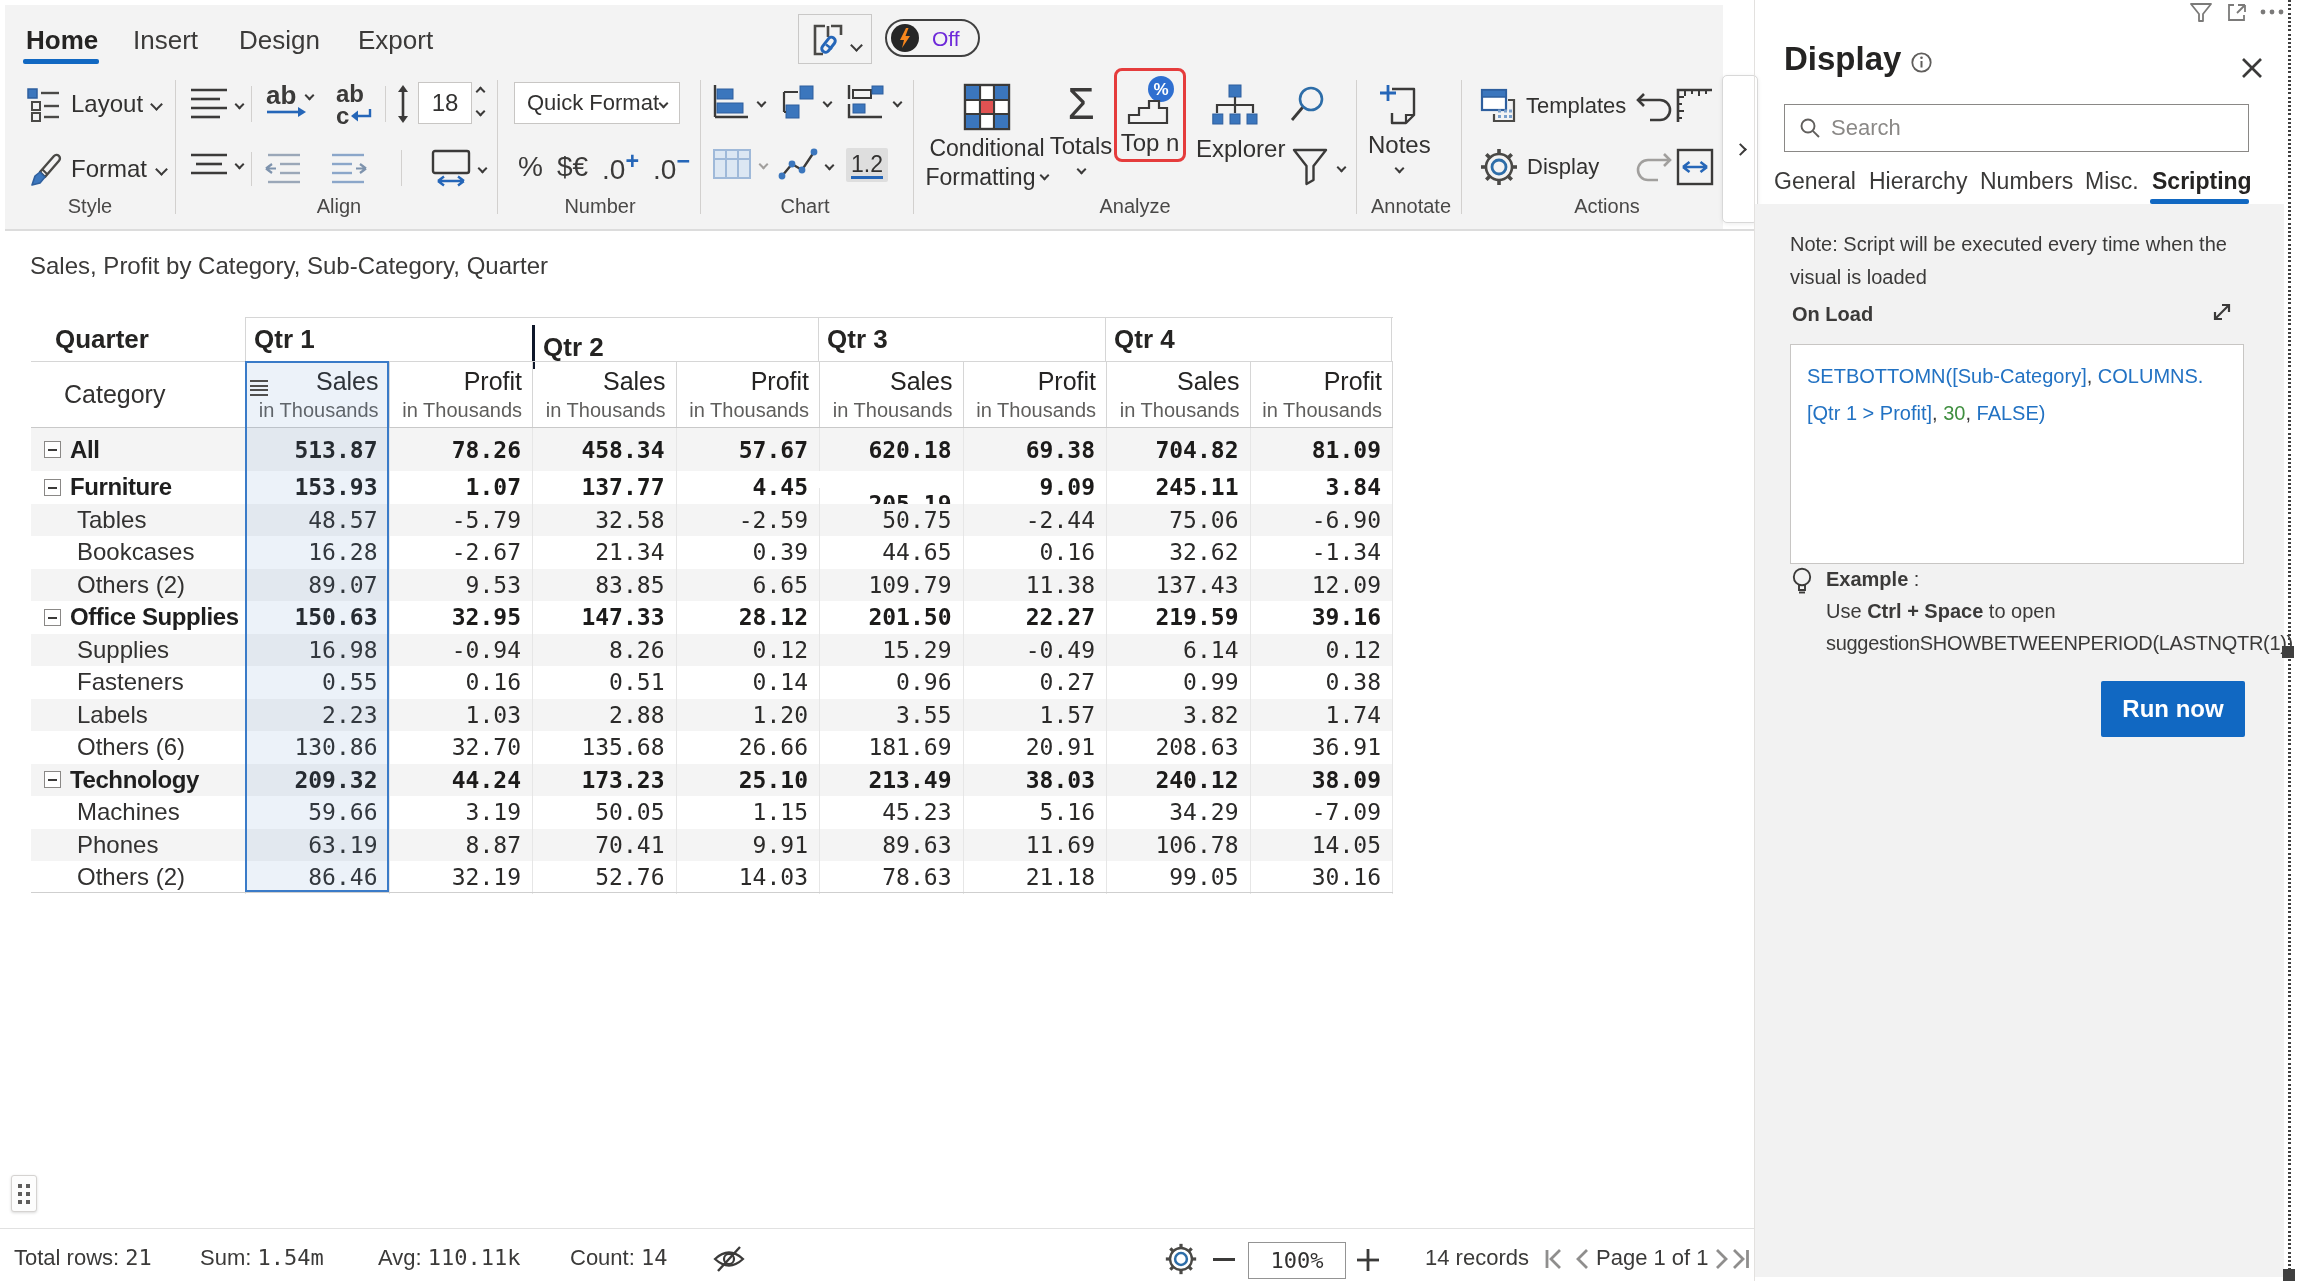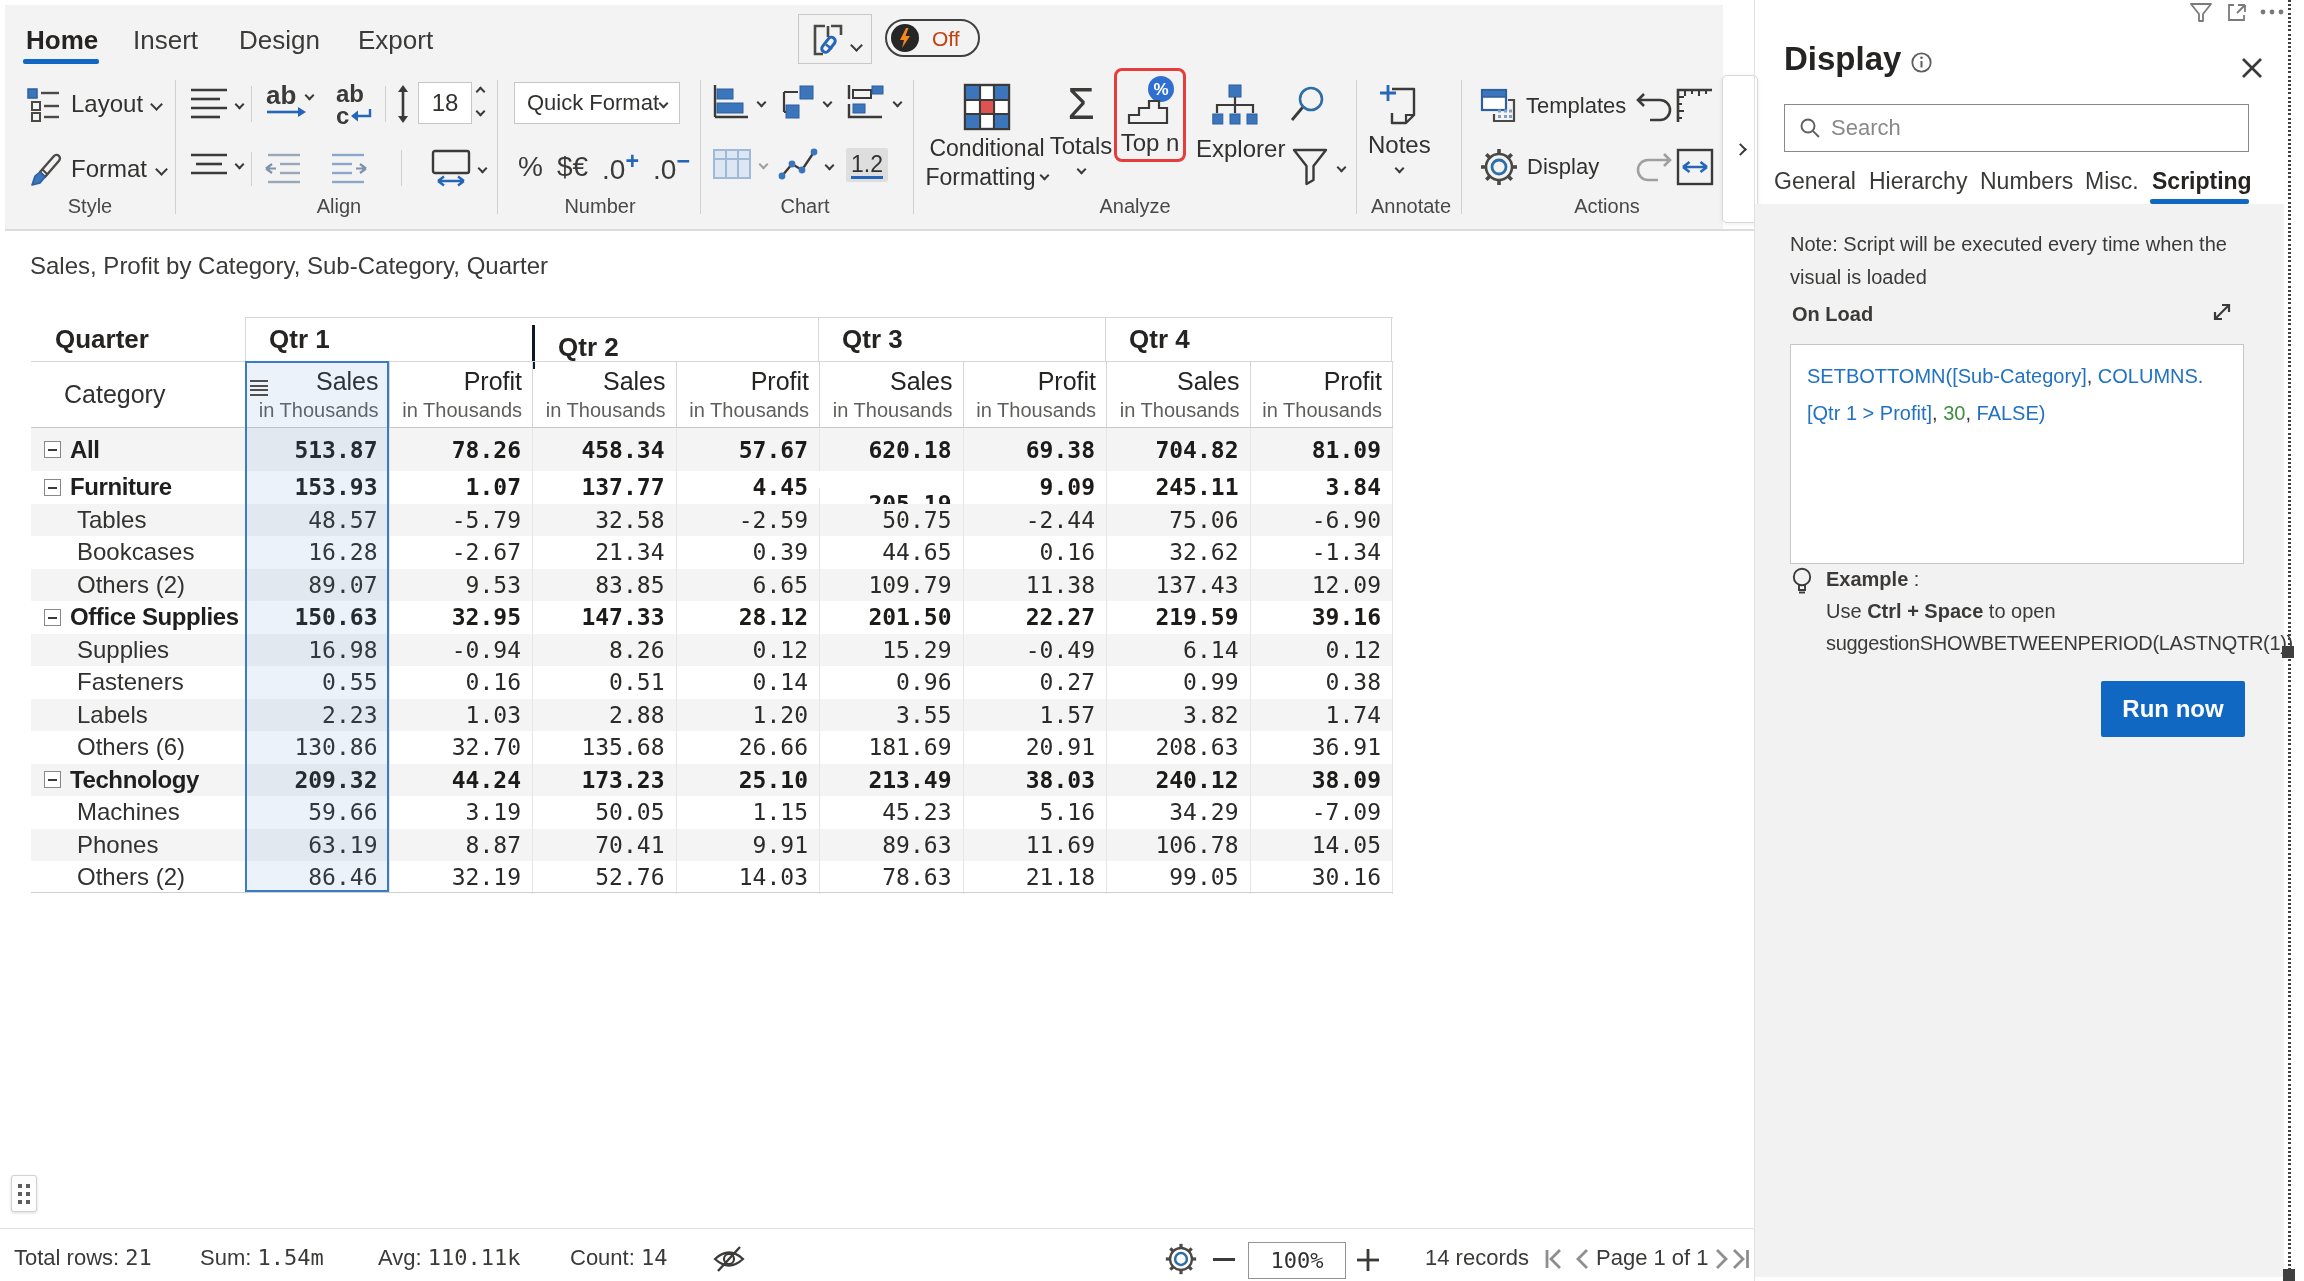--- a/index.html
+++ b/index.html
@@ -28,21 +28,21 @@
   #btn-topn { border:3px solid #e53c3c; border-radius:8px; background:transparent; }
   #edit-mode-btn { border:1px solid #c9c8c7; }
   #autofit-pill { border:2px solid #404040; border-radius:20px; background:transparent; }
   #pill-circle { background:#262626; border-radius:50%; }
 
   
   #main-title { left:30px; top:252px; font-size:24px; color:#3b3a39; }
   #pivot { left:31px; top:317px; width:1362px; height:576px; font-size:26px; }
   .tcell { position:absolute; display:flex; align-items:center; }
   .hline { position:absolute; background:#d6d6d6; height:1px; }
-  .qcell { font-weight:bold; color:#252423; padding-left:23px; }
+  .qcell { font-weight:bold; color:#252423; padding-left:8px; }
   .mcell { flex-direction:column; align-items:flex-end; justify-content:center; padding-right:10px; }
   .mname { font-size:25px; color:#252423; }
   .msub  { font-size:20px; color:#5f5e5c; margin-top:3px; }
   .trow { position:absolute; left:0; width:1362px; }
   .trow.striped { background:#f4f4f4; }
   .rowlabel { position:absolute; display:flex; align-items:center; height:100%; color:#323130; font-size:24px; white-space:nowrap; }
   .trow.b .rowlabel { font-weight:bold; color:#1f1f1f; letter-spacing:-0.4px; }
   .vcell { position:absolute; height:100%; display:flex; align-items:center; justify-content:flex-end; padding-right:11px;
            border-left:1px solid #e6e6e6; font-family:"DejaVu Sans Mono",monospace; font-size:23px; color:#2b2a29; }
   .trow.b .vcell { font-weight:bold; color:#1c1b1a; }
@@ -110,21 +110,21 @@
     </svg>
   </span>
   <span class="chev abs" style="left:53px;top:26px;"></span>
 </div>
 <div id="autofit-pill" class="abs" style="left:885px;top:19px;width:95px;height:38px;">
   <span id="pill-circle" class="abs" style="left:4px;top:3px;width:28px;height:28px;">
     <svg width="28" height="28" viewBox="0 0 28 28">
       <polygon points="15,4 9,16 13,16 11,24 19,12 14.5,12 17.5,4" fill="#f7861c"></polygon>
     </svg>
   </span>
-  <span class="abs" style="left:45px;top:6px;font-size:21px;color:#c2410c;">Off</span>
+  <span class="abs" style="left:45px;top:6px;font-size:21px;color:#6d28d9;">Off</span>
 </div>
 
 <div class="abs gsep" style="left:175px;"></div>
 <div class="abs gsep" style="left:497px;"></div>
 <div class="abs gsep" style="left:700px;"></div>
 <div class="abs gsep" style="left:913px;"></div>
 <div class="abs gsep" style="left:1356px;"></div>
 <div class="abs gsep" style="left:1461px;"></div>
 
 <div class="abs flexrow" style="left:26px;top:86px;">

